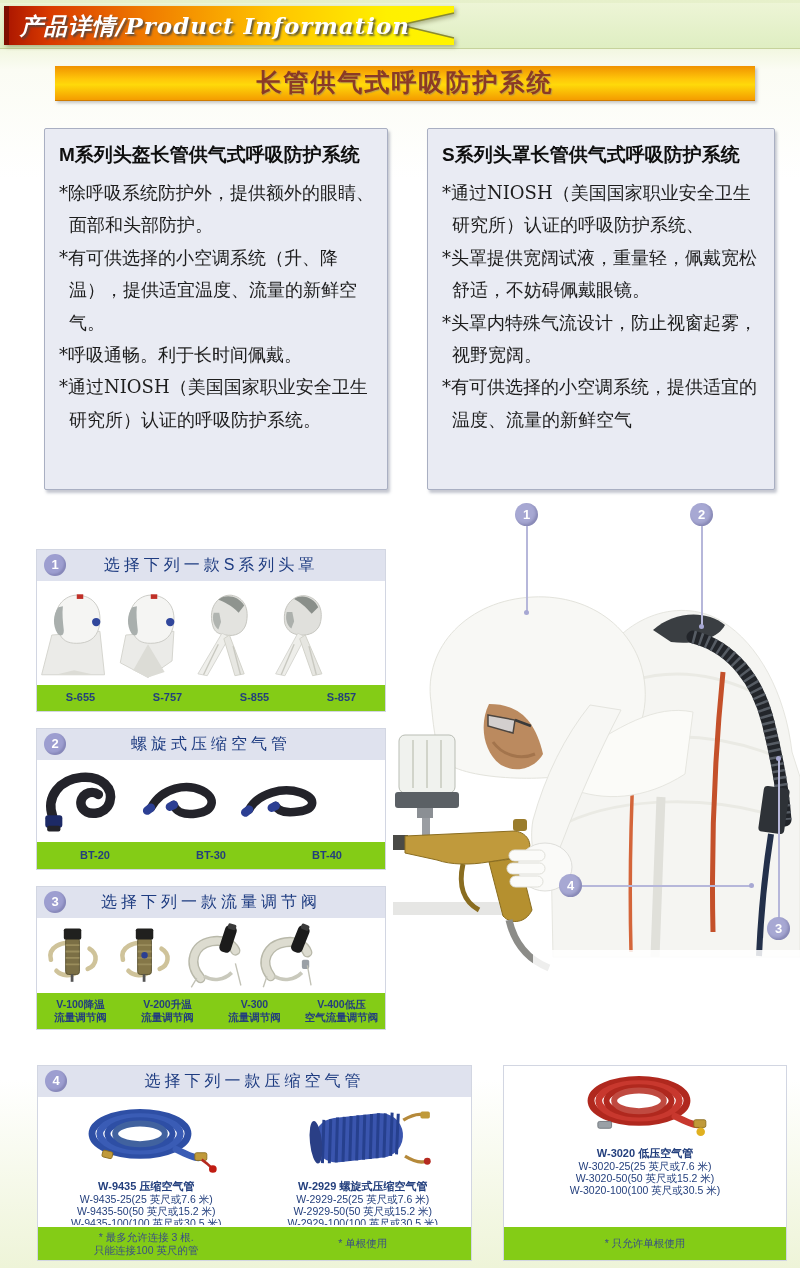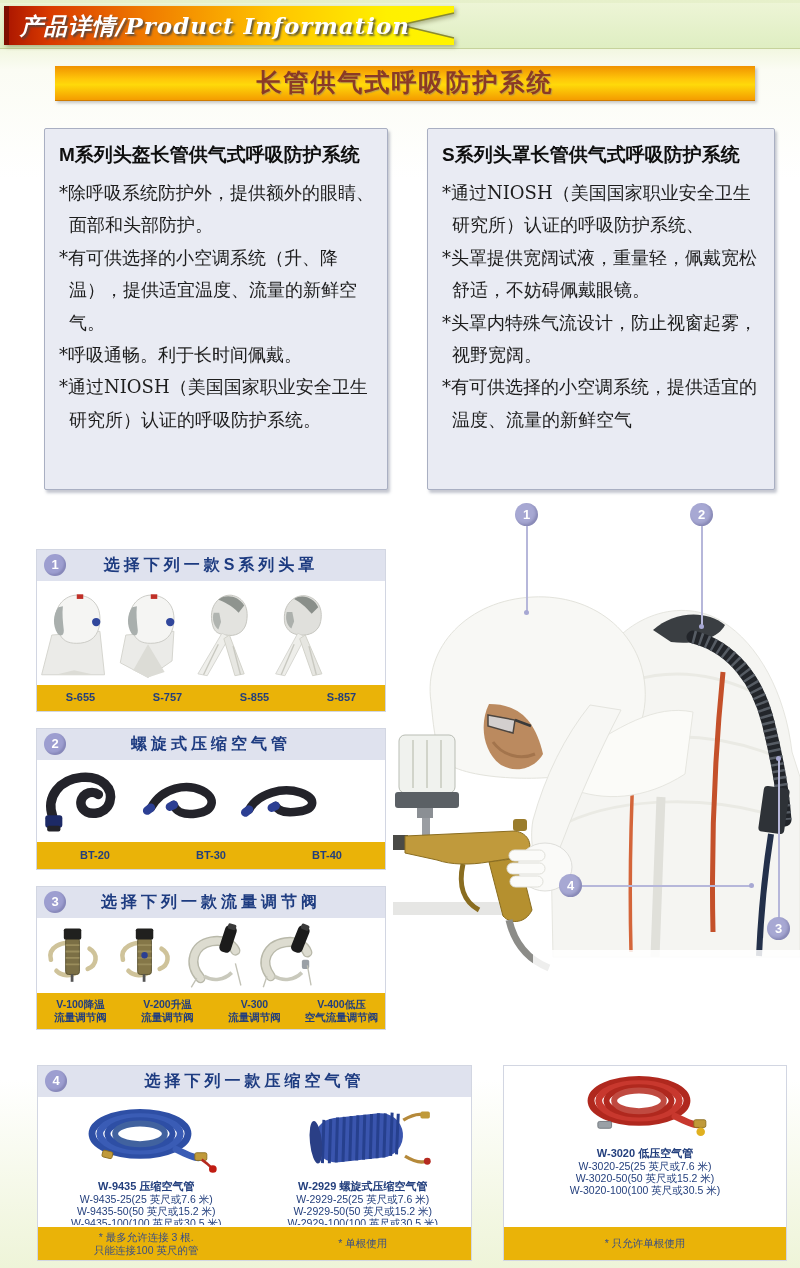--- a/index.html
+++ b/index.html
@@ -25,23 +25,23 @@
   .ib-title{font-size:19px;font-weight:bold;color:#0e0e0e;margin-bottom:9px;white-space:nowrap;}
   .bullet{font-family:"DejaVu Serif",serif;font-size:18px;color:#1d1d1d;line-height:1.8;
     padding-left:10px;text-indent:-10px;}
   
   .secbox{position:absolute;background:#ffffff;border:1px solid #d2d6e2;box-sizing:border-box;}
   .sec-head{position:relative;height:31px;background:#dfe2ee;border-bottom:2px solid #ffffff;
     display:flex;align-items:center;justify-content:center;}
   .sec-num{position:absolute;left:7px;top:4px;width:22px;height:22px;border-radius:50%;
     background:#9d9ed0;color:#fff;font-size:13px;font-weight:bold;line-height:22px;text-align:center;
     box-shadow:inset -2px -2px 2px rgba(70,70,120,.25);}
-  .sec-title{font-size:16px;font-weight:bold;color:#1d3b80;letter-spacing:4px;white-space:nowrap;}
+  .sec-title{font-size:16px;font-weight:normal;color:#1d3b80;letter-spacing:4px;white-space:nowrap;}
   .sec-body{display:flex;align-items:center;justify-content:flex-start;}
-  .sec-foot{position:absolute;left:0;right:0;bottom:0;background:#eab308;border-top:2px solid #ffffff;
+  .sec-foot{position:absolute;left:0;right:0;bottom:0;background:#84cc16;border-top:2px solid #ffffff;
     display:flex;color:#233f7d;}
   .fl{flex:1;text-align:center;font-size:11px;font-weight:bold;line-height:25px;}
   .fl2{flex:1;text-align:center;font-size:10.5px;font-weight:bold;line-height:13px;padding:5px 0 4px 0;}
   .prodcol{flex:1;text-align:center;color:#233f7d;}
   .prod-name{font-size:11px;font-weight:bold;line-height:14px;}
   .prod-var{font-size:10.5px;line-height:12px;}
   .note{font-size:10.5px;color:#3a4f85;line-height:13px;text-align:center;}
   
   .callout{position:absolute;width:23px;height:23px;border-radius:50%;background:#a7a8d3;color:#fff;
     font-size:13px;font-weight:bold;line-height:23px;text-align:center;

